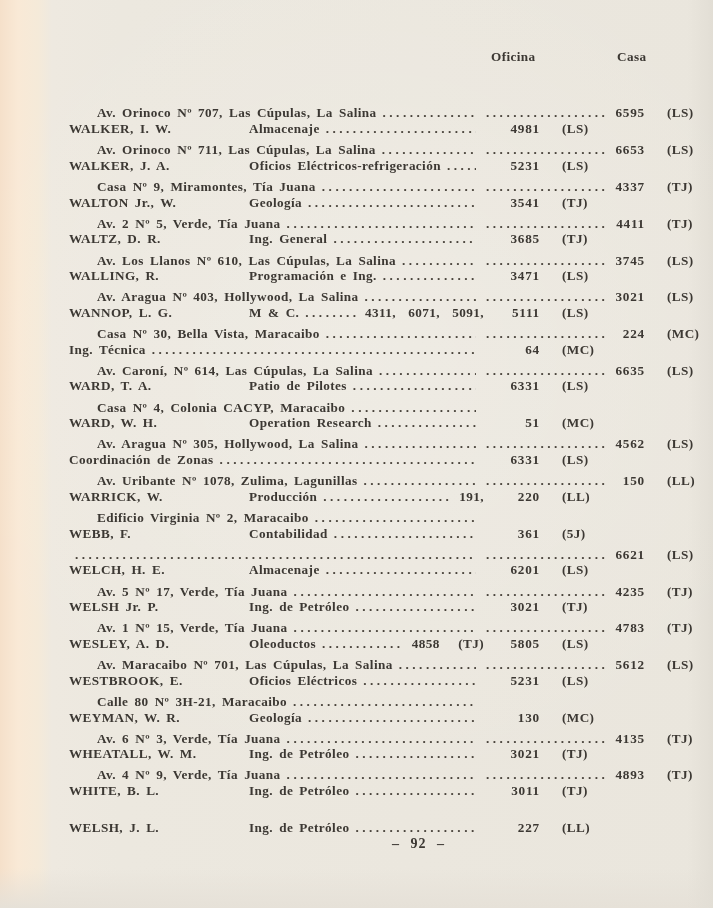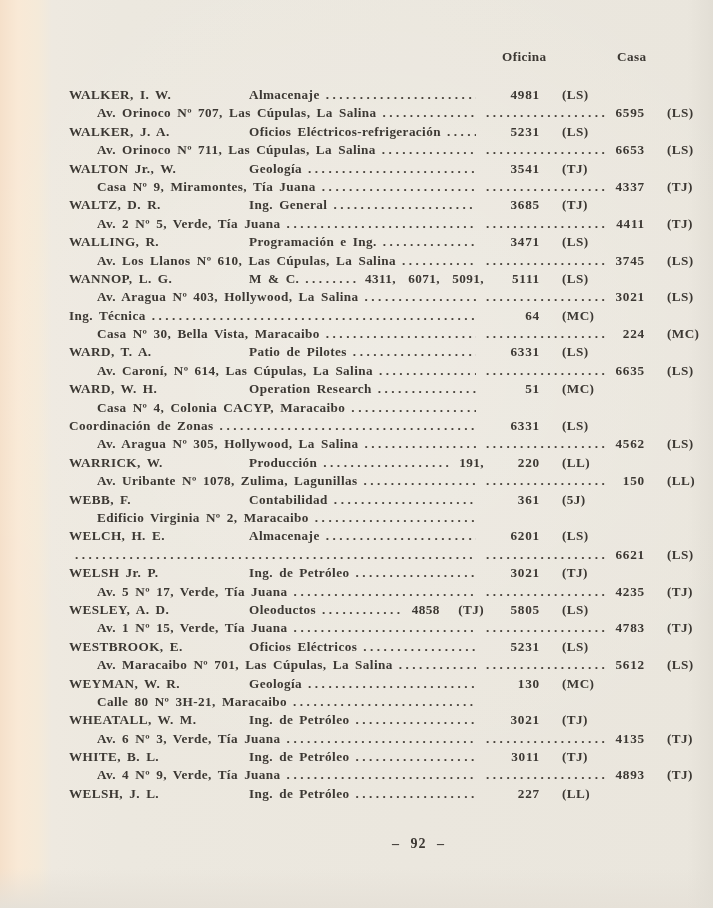--- a/index.html
+++ b/index.html
@@ -21,29 +21,29 @@
     height: 18.4px; line-height: 18.4px;
     font-size: 13.2px; font-weight: bold;
     letter-spacing: 0.4px; word-spacing: 2.5px; white-space: nowrap;
   }
   
   .name  { flex: 0 0 180px; }
   .title { flex: 0 0 auto; }
   .dots  { flex: 1 1 0; overflow: hidden; margin: 0 8px 0 6px; color: #474139; }
   .dots::before  { content: "........................................................................"; letter-spacing: 3.5px; }
   .extra { flex: 0 0 auto; white-space: pre; }
-  .onum  { flex: 0 0 56px; text-align: right; letter-spacing: 0.8px; }
+  .onum  { flex: 0 0 56px; text-align: right; letter-spacing: 0.8px; margin-top: 34px; }
   .oloc  { flex: 0 0 65px; box-sizing: border-box; padding-left: 22px; }
   .cnum  { flex: 0 0 40px; text-align: right; letter-spacing: 0.8px; }
   .cloc  { flex: 0 0 55px; box-sizing: border-box; padding-left: 22px; }
   .addr  { flex: 0 0 auto; padding-left: 28px; }
   .odots { flex: 0 0 121px; box-sizing: border-box; overflow: hidden; padding: 0 14px 0 2px; color: #474139; }
   .odots::before { content: "........................"; letter-spacing: 3.5px; }
   
-  .header-row { position: absolute; top: 48px; left: 16px; right: 0; }
+  .header-row { position: absolute; top: 48px; left: 16px; right: 0; gap: 11px; }
   .hspacer { flex: 1 1 0; }
   .ohdr { flex: 0 0 121px; box-sizing: border-box; padding-left: 18px; }
   .chdr { flex: 0 0 95px;  box-sizing: border-box; padding-left: 12px; }
   
   #entries { position: absolute; top: 86px; left: 12px; right: 0; }
   
   .pagenum {
     position: absolute; top: 836px; left: 0; width: 713px;
     text-align: center; text-indent: 10px;
     font-size: 14px; font-weight: bold; color: #3c3833;

